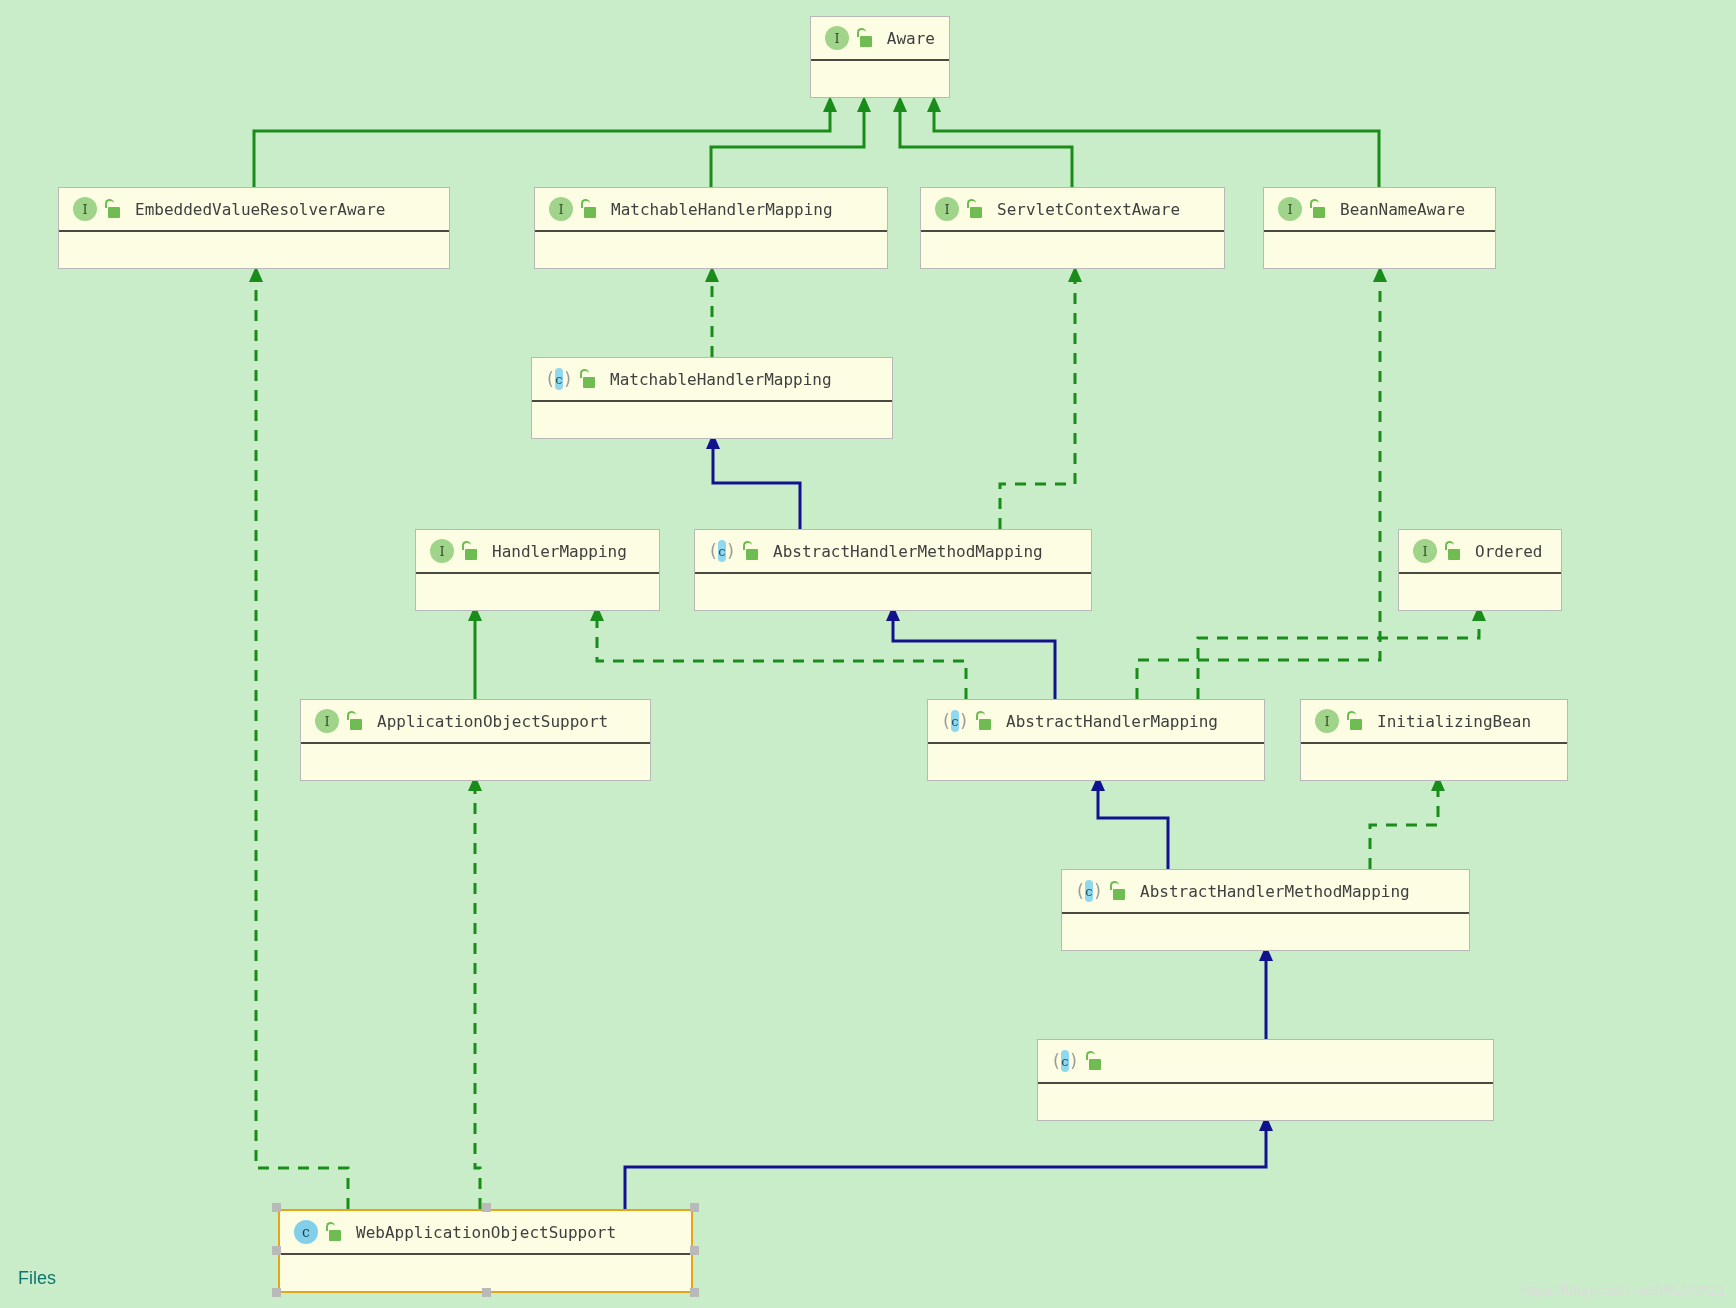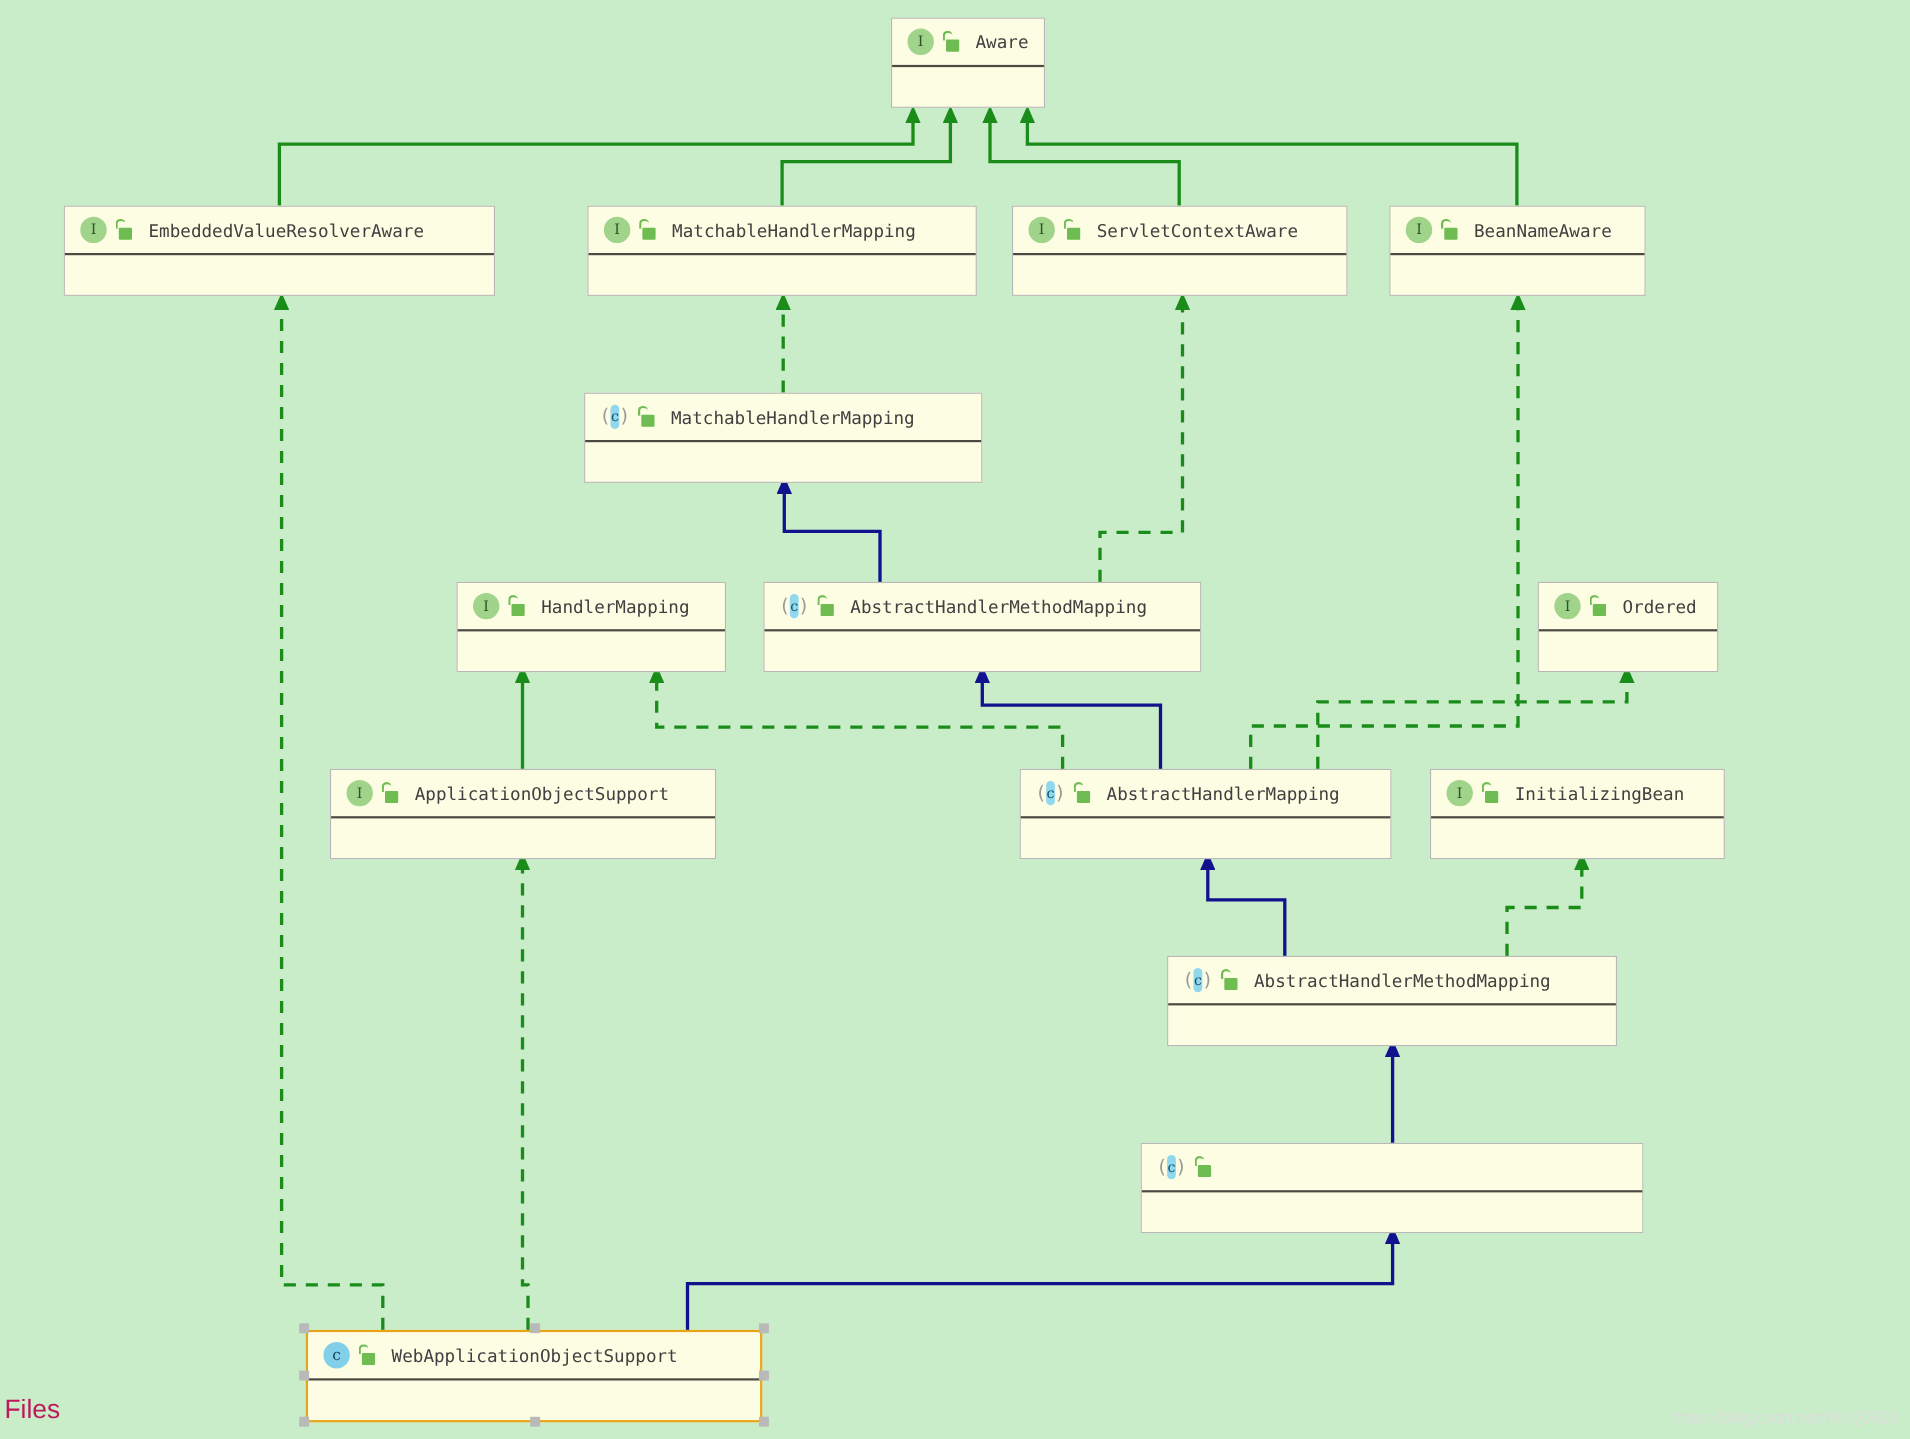--- a/index.html
+++ b/index.html
@@ -132,25 +132,25 @@
   .handle {
     position: absolute;
     width: 9px; height: 9px;
     background: #b9b9b9;
     z-index: 25;
   }
 
   
   #files-label {
     position: absolute;
-    left: 4px;
+    left: 18px;
     top: 1268px;
     font-family: "Liberation Sans", sans-serif;
-    font-size: 24px;
-    color: #be185d;
+    font-size: 18px;
+    color: #0f766e;
     z-index: 30;
   }
   #watermark {
     position: absolute;
     right: 10px;
     top: 1281px;
     font-family: "Liberation Sans", sans-serif;
     font-size: 15px;
     color: #dcdcdc;
     z-index: 30;

